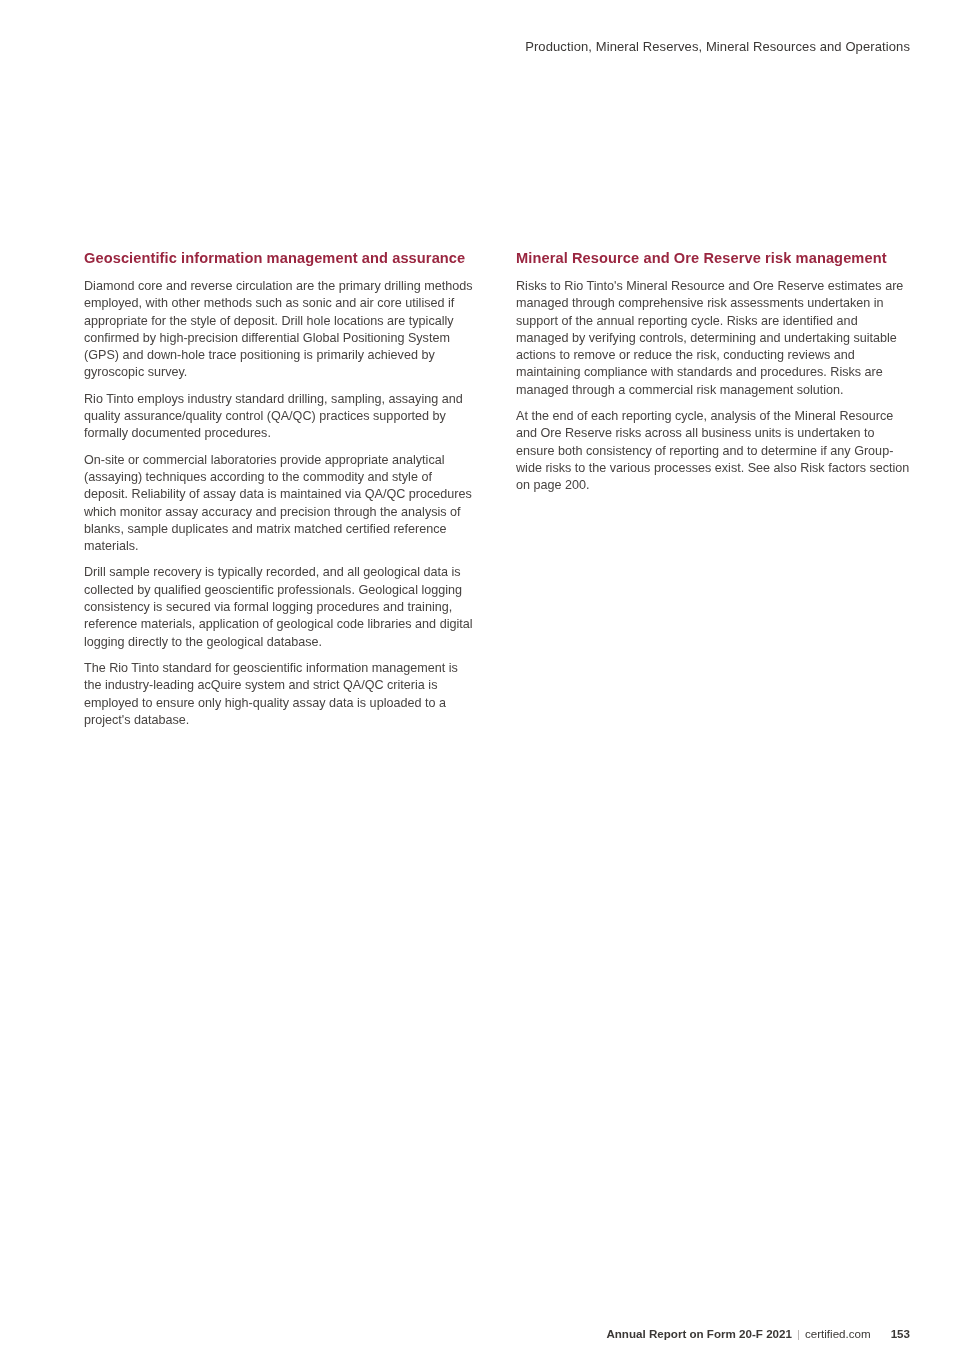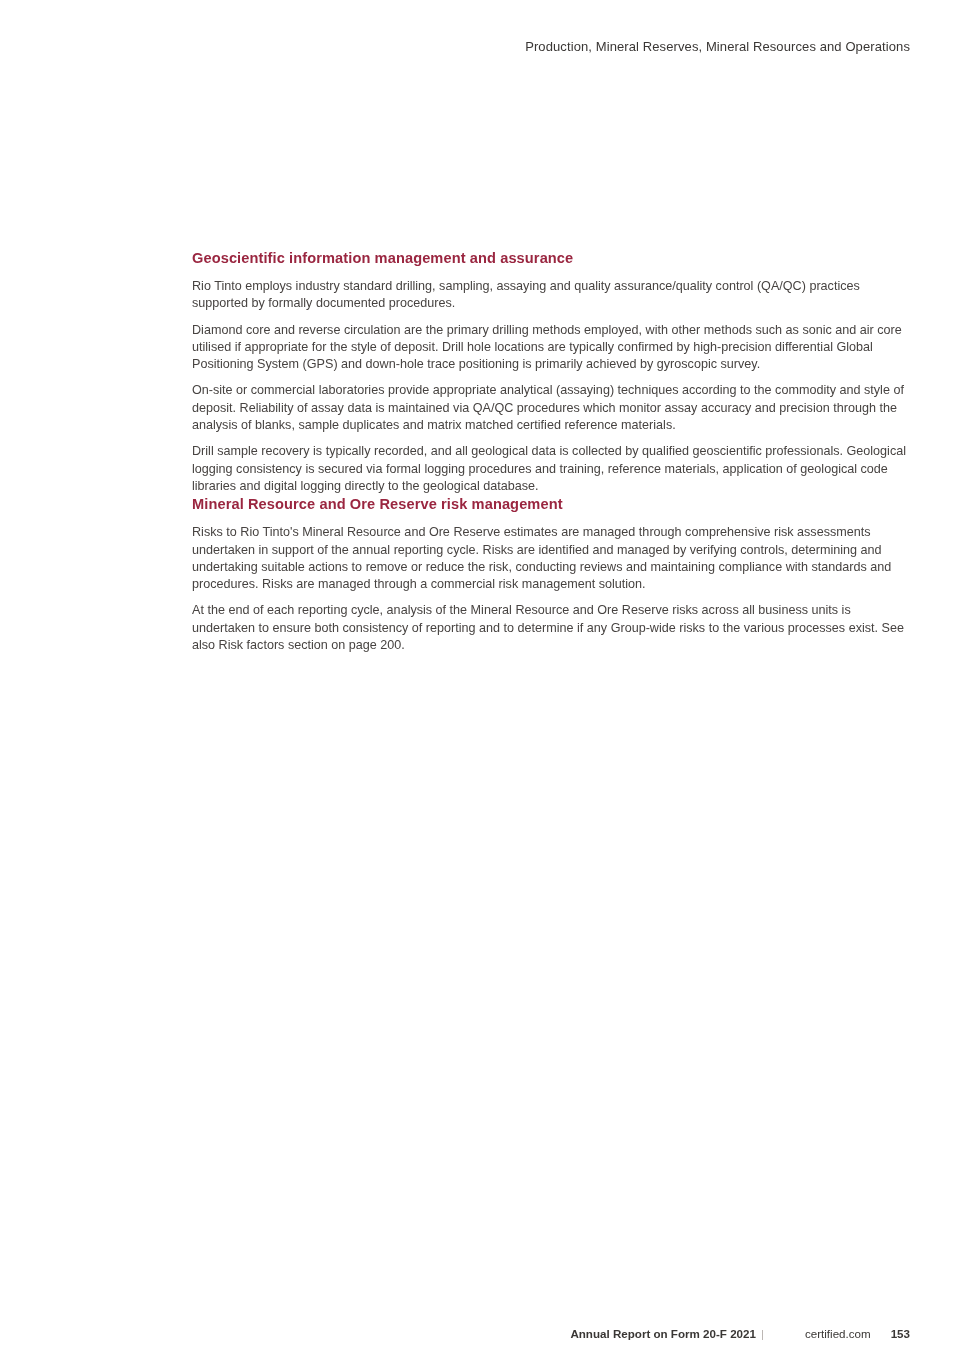--- a/index.html
+++ b/index.html
@@ -1,21 +1,21 @@
 <!DOCTYPE html>
 <html style="--heading: #9a2640; --body-text: #474341; --meta-text: #3a3735;"><head>
 <meta charset="utf-8">
 <style>
   :root {
     --heading: #9a2640;
     --body-text: #474341;
     --meta-text: #3a3735;
     --separator: #b9b3b0;
   }
-  * { box-sizing: border-box; margin-left: 36px; }
+  * { box-sizing: border-box; }
   html, body { margin: 0; padding: 0; }
   body {
     width: 965px;
     height: 1365px;
     background: #ffffff;
     font-family: "Liberation Sans", sans-serif;
     position: relative;
     overflow: hidden;
   }
   .page { position: absolute; inset: 0; }
@@ -29,21 +29,21 @@
     color: var(--meta-text);
     text-align: right;
   }
 
   .content {
     position: absolute;
     top: 249px;
     left: 84px;
     right: 55px;
     display: grid;
-    grid-template-columns: 1fr;
+    grid-template-columns: 1fr 1fr;
     column-gap: 38px;
   }
 
   .section-heading {
     font-size: 14.6px;
     line-height: 18px;
     font-weight: bold;
     color: var(--heading);
     margin: 0 0 11px 0;
     letter-spacing: 0.1px;
@@ -78,24 +78,25 @@
 <div class="page">
 
   <header class="running-header">
     <span>Production, Mineral Reserves, Mineral Resources and Operations</span>
   </header>
 
   <main class="content">
 
     <section class="column">
       <h2 class="section-heading">Geoscientific information management and assurance</h2>
+      <p class="body-para">Diamond core and reverse circulation are the primary drilling methods employed, with other methods such as sonic and air core utilised if appropriate for the style of deposit. Drill hole locations are typically confirmed by high-precision differential Global Positioning System (GPS) and down-hole trace positioning is primarily achieved by gyroscopic survey.</p>
       <p class="body-para">Rio Tinto employs industry standard drilling, sampling, assaying and quality assurance/quality control (QA/QC) practices supported by formally documented procedures.</p>
-      <p class="body-para">Diamond core and reverse circulation are the primary drilling methods employed, with other methods such as sonic and air core utilised if appropriate for the style of deposit. Drill hole locations are typically confirmed by high-precision differential Global Positioning System (GPS) and down-hole trace positioning is primarily achieved by gyroscopic survey.</p>
       <p class="body-para">On-site or commercial laboratories provide appropriate analytical (assaying) techniques according to the commodity and style of deposit. Reliability of assay data is maintained via QA/QC procedures which monitor assay accuracy and precision through the analysis of blanks, sample duplicates and matrix matched certified reference materials.</p>
       <p class="body-para">Drill sample recovery is typically recorded, and all geological data is collected by qualified geoscientific professionals. Geological logging consistency is secured via formal logging procedures and training, reference materials, application of geological code libraries and digital logging directly to the geological database.</p>
+      <p class="body-para">The Rio Tinto standard for geoscientific information management is the industry-leading acQuire  system and strict QA/QC criteria is employed to ensure only high-quality assay data is uploaded to a project's database.</p>
     </section>
 
     <section class="column">
       <h2 class="section-heading">Mineral Resource and Ore Reserve risk management</h2>
       <p class="body-para">Risks to Rio Tinto's Mineral Resource and Ore Reserve estimates are managed through comprehensive risk assessments undertaken in support of the annual reporting cycle. Risks are identified and managed by verifying controls, determining and undertaking suitable actions to remove or reduce the risk, conducting reviews and maintaining compliance with standards and procedures. Risks are managed through a commercial risk management solution.</p>
       <p class="body-para">At the end of each reporting cycle, analysis of the Mineral Resource and Ore Reserve risks across all business units is undertaken to ensure both consistency of reporting and to determine if any Group-wide risks to the various processes exist. See also Risk factors section on page 200.</p>
     </section>
 
   </main>
 

